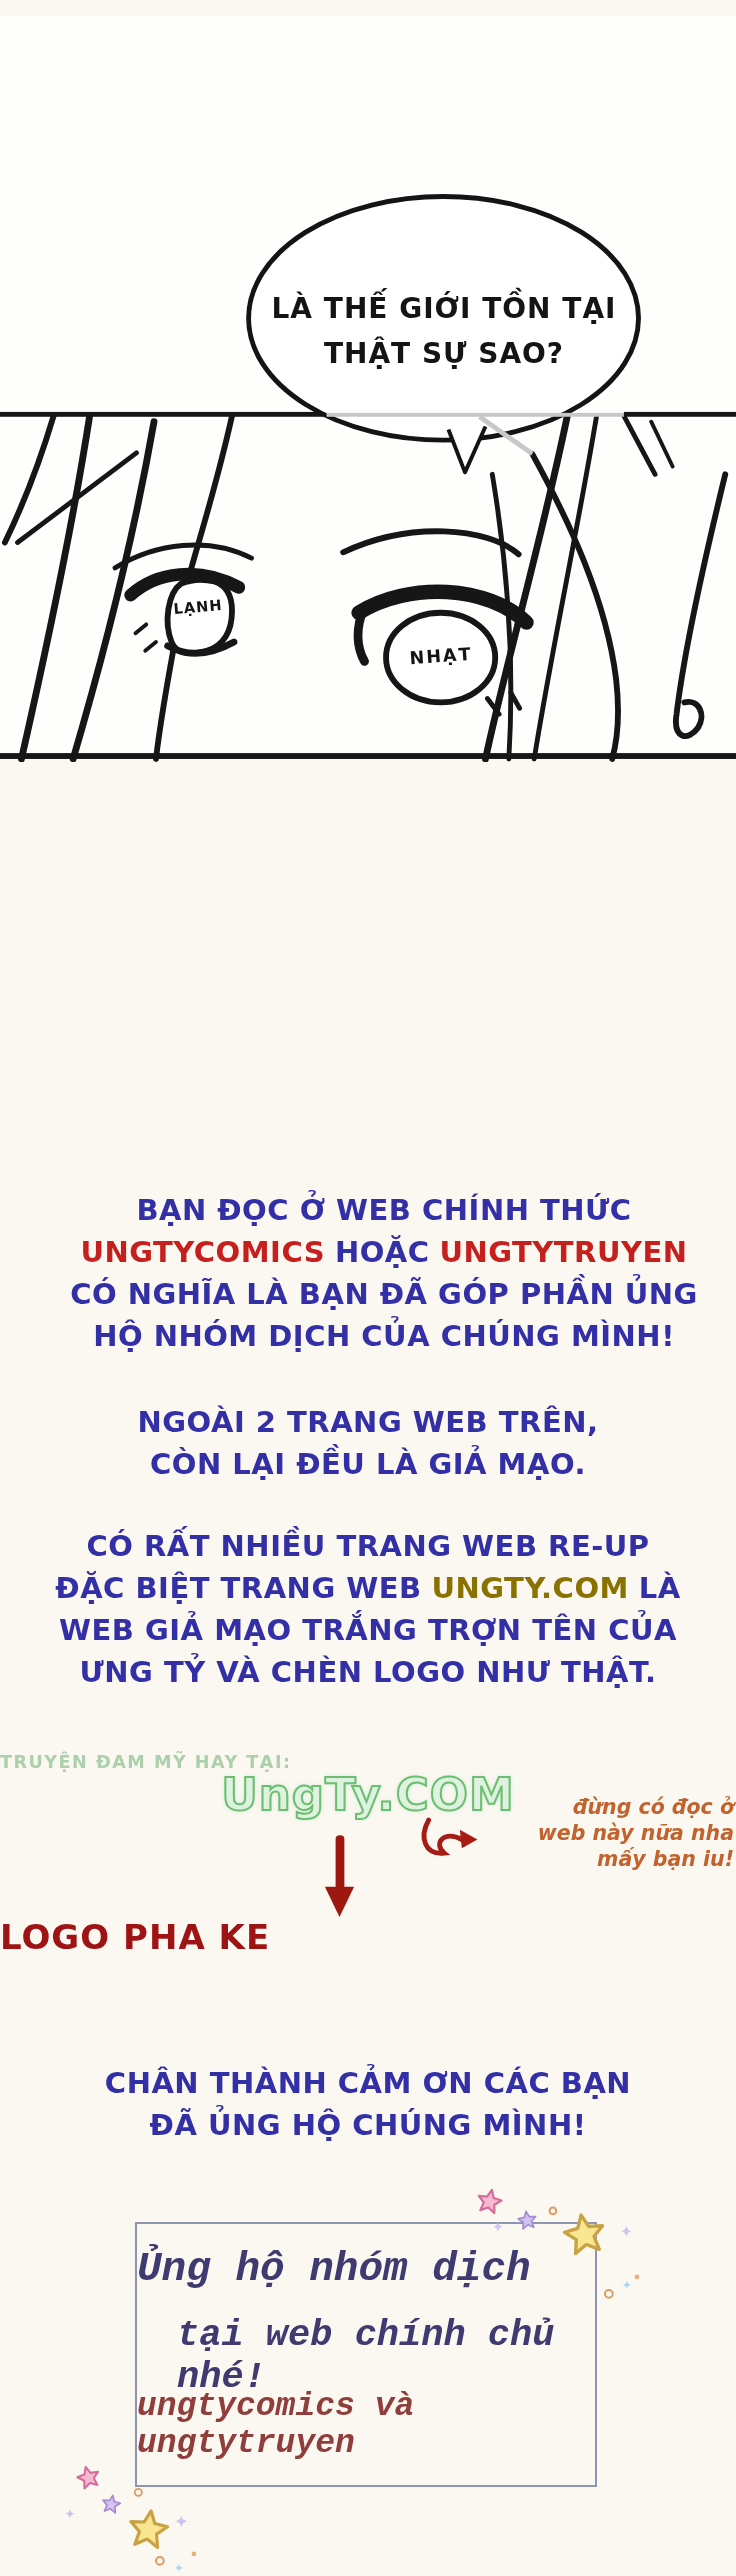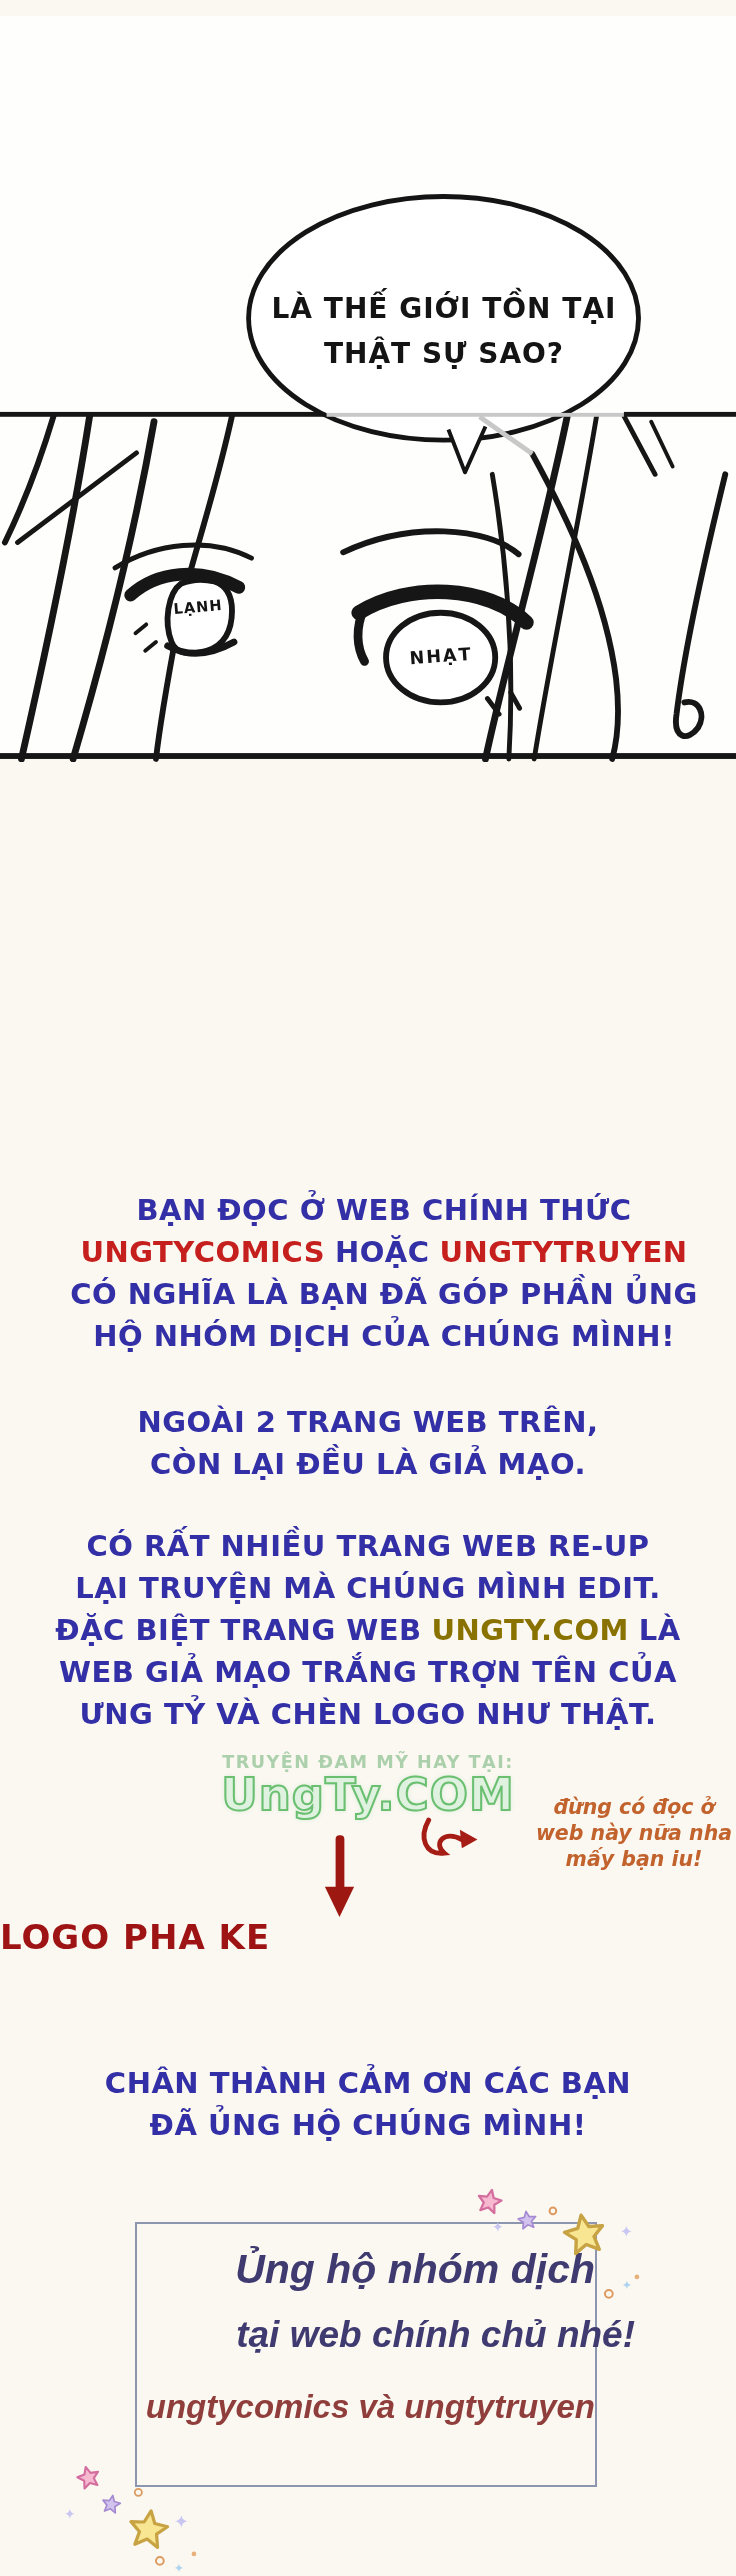--- a/index.html
+++ b/index.html
@@ -25,32 +25,32 @@
     letter-spacing:0.5px;color:var(--c-blue);}
   .blk1{top:1173px;padding-left:16px;}
   .blk2{top:1385px;}
   .blk3{top:1509px;}
   .thanks{top:2046px;}
   .red{color:var(--c-red);}
   .olive{color:var(--c-olive);}
   .gapl{margin-left:9.8px;}
   .gapr{margin-right:9.8px;}
 
-  .tagline{top:1736px;left:0;width:736px;text-align:center;font-weight:800;font-size:17.6px;
+  .tagline{top:1736px;left:0;width:736px;text-align:left;font-weight:800;font-size:17.6px;
     letter-spacing:1.5px;color:var(--c-tagline_green);}
   .fake-site{top:1752px;left:0;width:736px;text-align:center;font-weight:800;font-size:45px;
     letter-spacing:1px;color:#dff2e0;-webkit-text-stroke:2px var(--c-logo_green);
     text-shadow:0 0 2px #a8d9ad,0 0 5.9px #d8ecd9;}
-  .aside{top:1778px;left:534px;width:200px;text-align:center;font-weight:800;font-style:italic;
+  .aside{top:1778px;left:534px;width:200px;text-align:right;font-weight:800;font-style:italic;
     font-size:20.5px;line-height:26px;color:var(--c-orange);}
   .caption{top:1901px;left:0;width:736px;text-align:left;font-weight:800;font-size:34px;
     letter-spacing:1px;color:var(--c-caption_red);}
 
   .support-box{top:2206px;left:135px;width:458px;height:261px;border:2px solid var(--c-box_border);}
-  .script{left:0;width:100%;text-align:right;font-family:Liberation Sans, sans-serif;font-style:italic;
+  .script{left:0;width:100%;text-align:left;font-family:Liberation Mono, monospace;font-style:italic;
     font-weight:bold;color:var(--c-box_text);}
   .s1{top:21.5px;font-size:41px;}
   .s2{top:90px;font-size:37px;padding-left:40px;}
   .s3{top:164px;font-size:33px;color:var(--c-box_maroon);}
 
   .deco{pointer-events:none;}
 </style>
 </head>
 <body>
 
@@ -119,21 +119,20 @@
     <div>HỘ NHÓM DỊCH CỦA CHÚNG MÌNH!</div>
   </div>
 
   <div class="abs comic blk2">
     <div>NGOÀI 2 TRANG WEB TRÊN,</div>
     <div>CÒN LẠI ĐỀU LÀ GIẢ MẠO.</div>
   </div>
 
   <div class="abs comic blk3">
     <div>CÓ RẤT NHIỀU TRANG WEB RE-UP</div>
-    <div>LẠI TRUYỆN MÀ CHÚNG MÌNH EDIT.</div>
     <div>
       <span class="gapr">ĐẶC BIỆT TRANG WEB</span><span class="olive gapr">UNGTY.COM</span><span>LÀ</span>
     </div>
     <div>WEB GIẢ MẠO TRẮNG TRỢN TÊN CỦA</div>
     <div>ƯNG TỶ VÀ CHÈN LOGO NHƯ THẬT.</div>
   </div>
 
   <div class="abs tagline">TRUYỆN ĐAM MỸ HAY TẠI:</div>
   <div class="abs fake-site">UngTy.COM</div>
 

